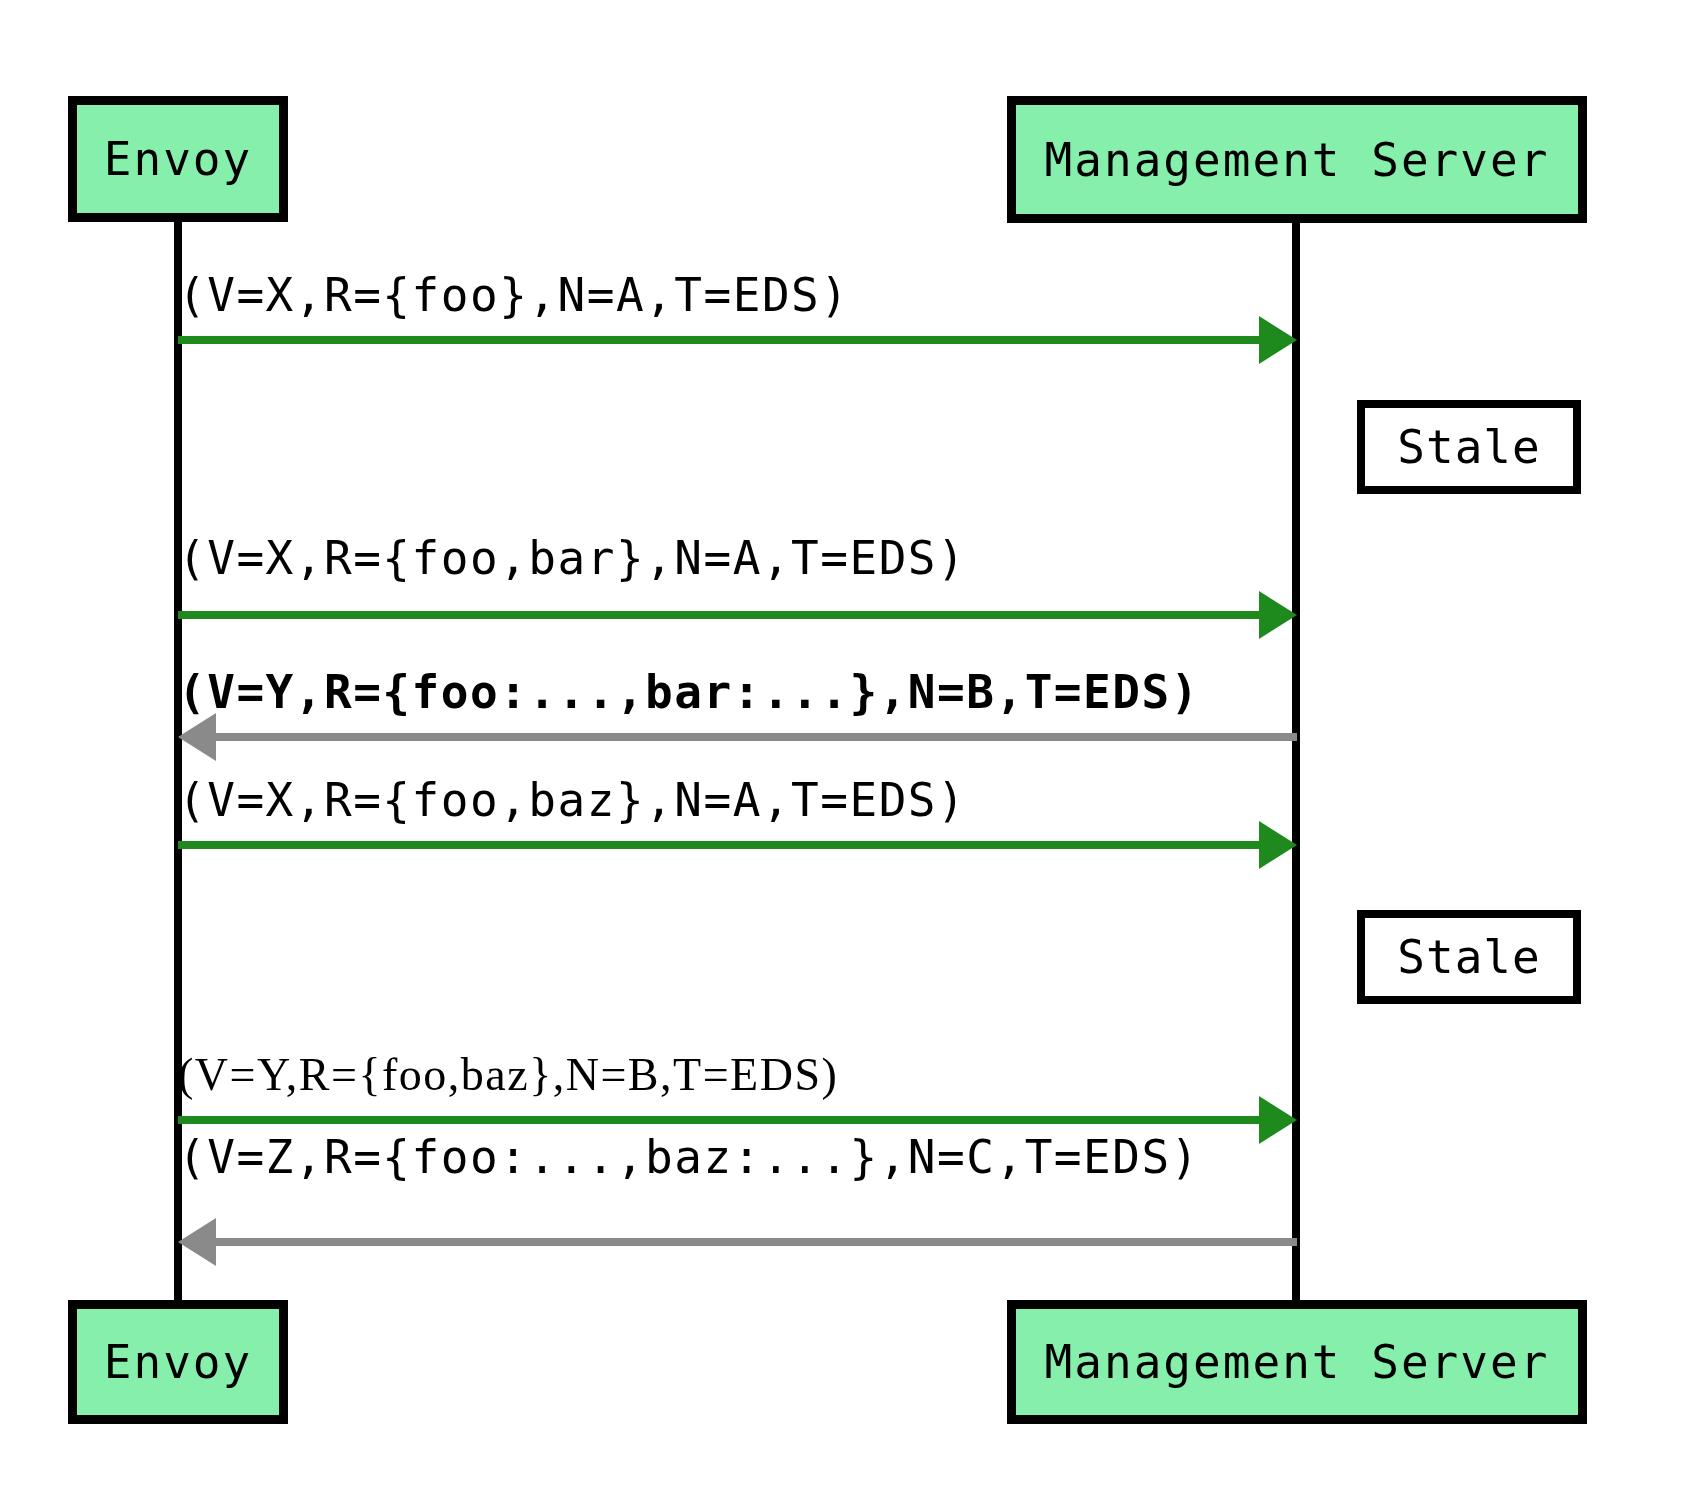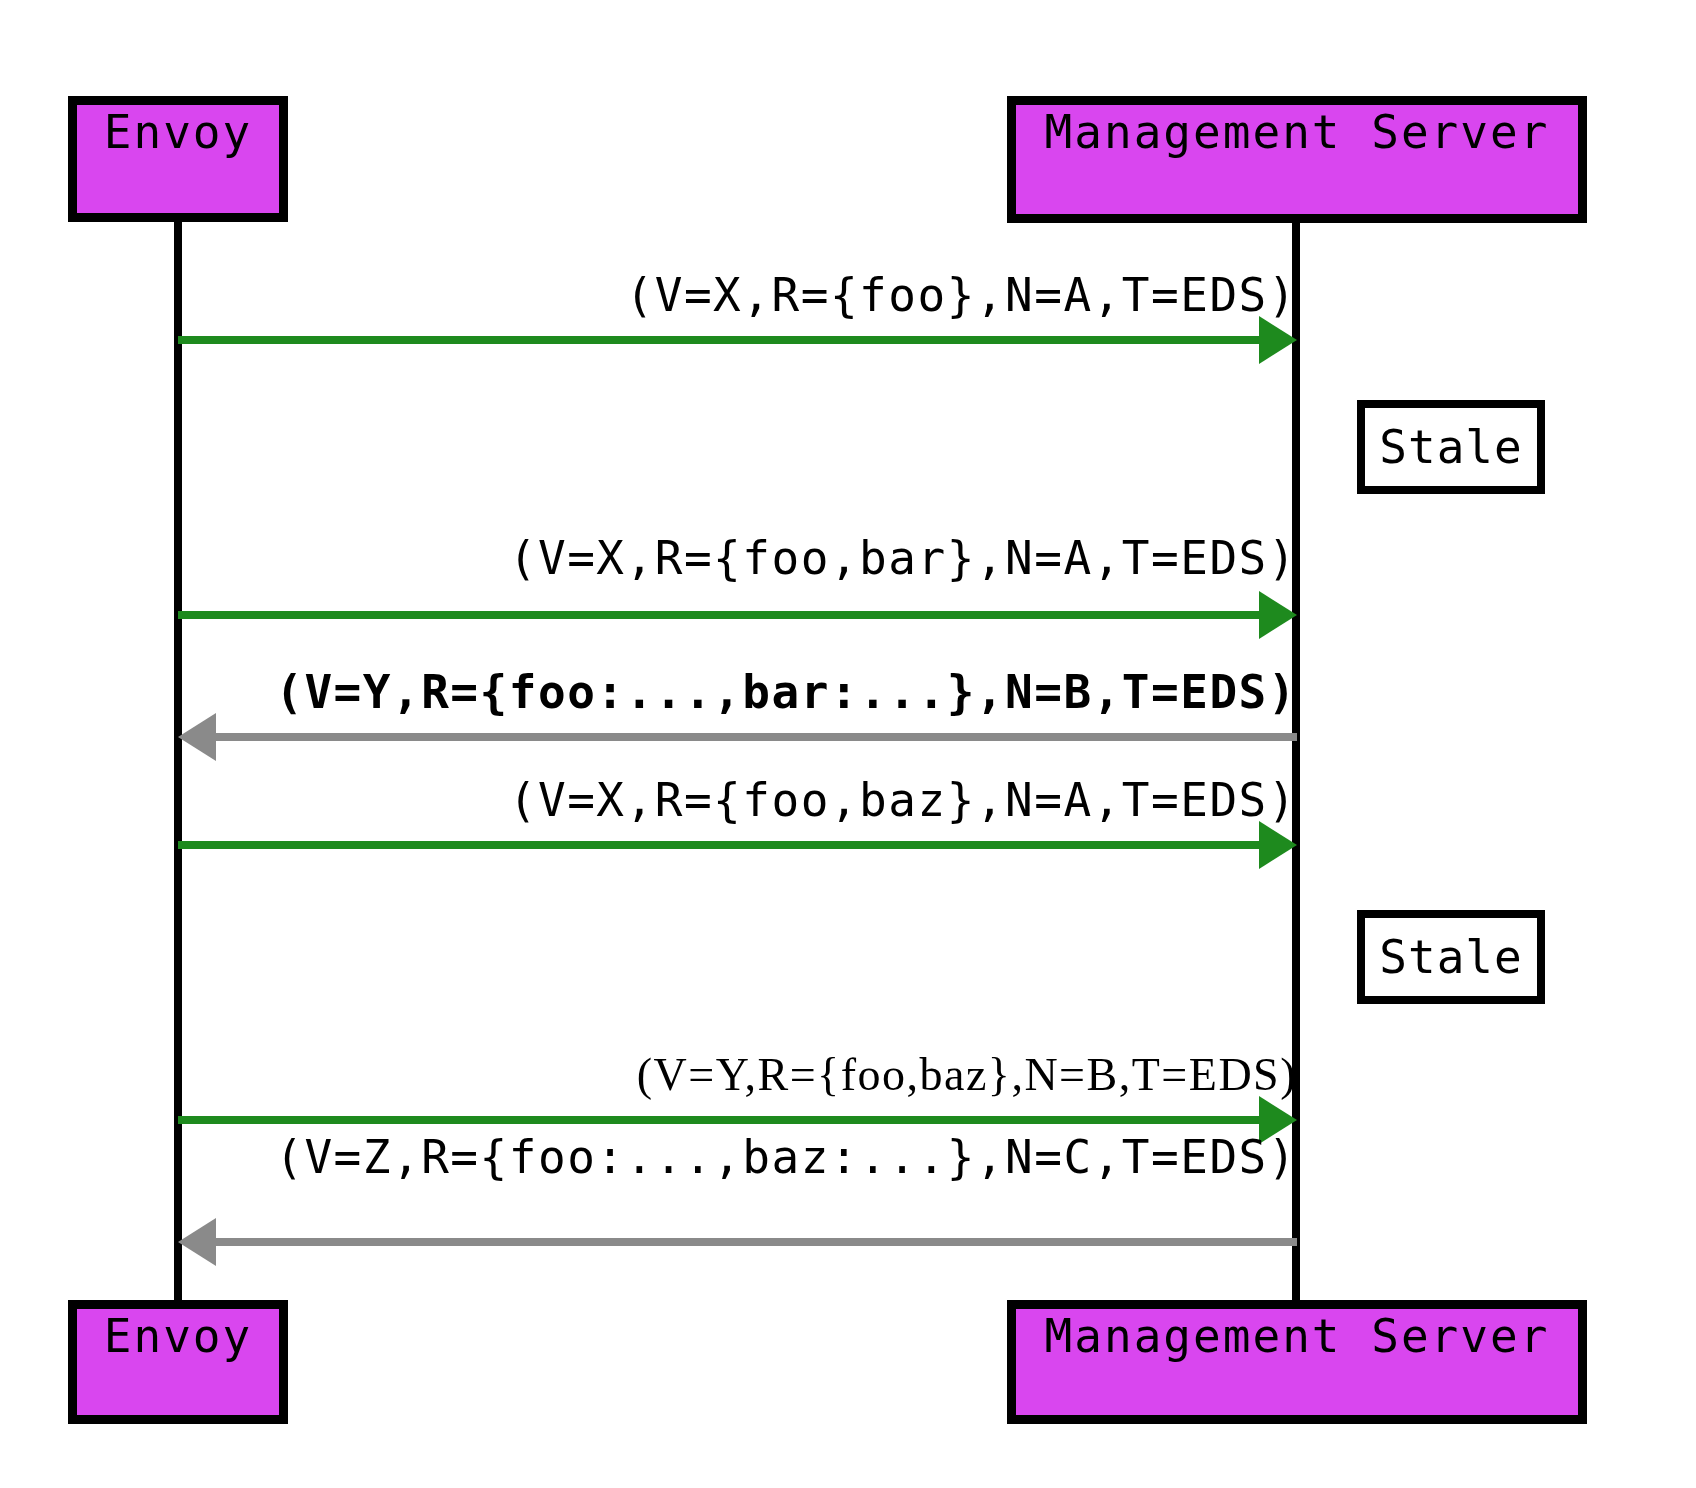--- a/index.html
+++ b/index.html
@@ -10,22 +10,23 @@
     background: #ffffff;
     font-family: "DejaVu Sans Mono", "Liberation Mono", monospace;
     color: #000000;
     overflow: hidden;
   }
 
   
   .actor {
     position: absolute;
     border: 9px solid #000000;
-    background: #d946ef;
+    background: #86efac;
     display: flex;
+    align-items: center;
     justify-content: center;
     font-size: 46px;
     letter-spacing: 2px;
     box-sizing: border-box;
     white-space: nowrap;
   }
   .actor.envoy-top    { left: 68px;   top: 96px;   width: 220px; height: 126px; }
   .actor.ms-top       { left: 1007px; top: 96px;   width: 580px; height: 127px; }
   .actor.envoy-bottom { left: 68px;   top: 1300px; width: 220px; height: 124px; }
   .actor.ms-bottom    { left: 1007px; top: 1300px; width: 580px; height: 124px; }
@@ -39,21 +40,21 @@
     height: 1082px;
   }
   .lifeline.envoy { left: 174px; }
   .lifeline.ms    { left: 1292px; }
 
   
   .msg-label {
     position: absolute;
     left: 178px;
     width: 1119px;
-    text-align: right;
+    text-align: left;
     font-size: 46px;
     letter-spacing: 1.5px;
     white-space: nowrap;
   }
 
   
   .arrow {
     position: absolute;
     left: 178px;
     width: 1119px;
@@ -87,21 +88,21 @@
   .msg-label.m2 { top: 531px; }
   .msg-label.m3 { top: 665px; font-weight: bold; }
   .msg-label.m4 { top: 773px; }
   .msg-label.m5 { top: 1048px; font-family: Liberation Serif, serif; }
   .msg-label.m6 { top: 1130px; }
 
   
   .stale {
     position: absolute;
     left: 1357px;
-    width: 188px;
+    width: 224px;
     height: 94px;
     border: 8px solid #000000;
     background: #ffffff;
     display: flex;
     align-items: center;
     justify-content: center;
     font-size: 46px;
     letter-spacing: 1px;
     box-sizing: border-box;
   }

